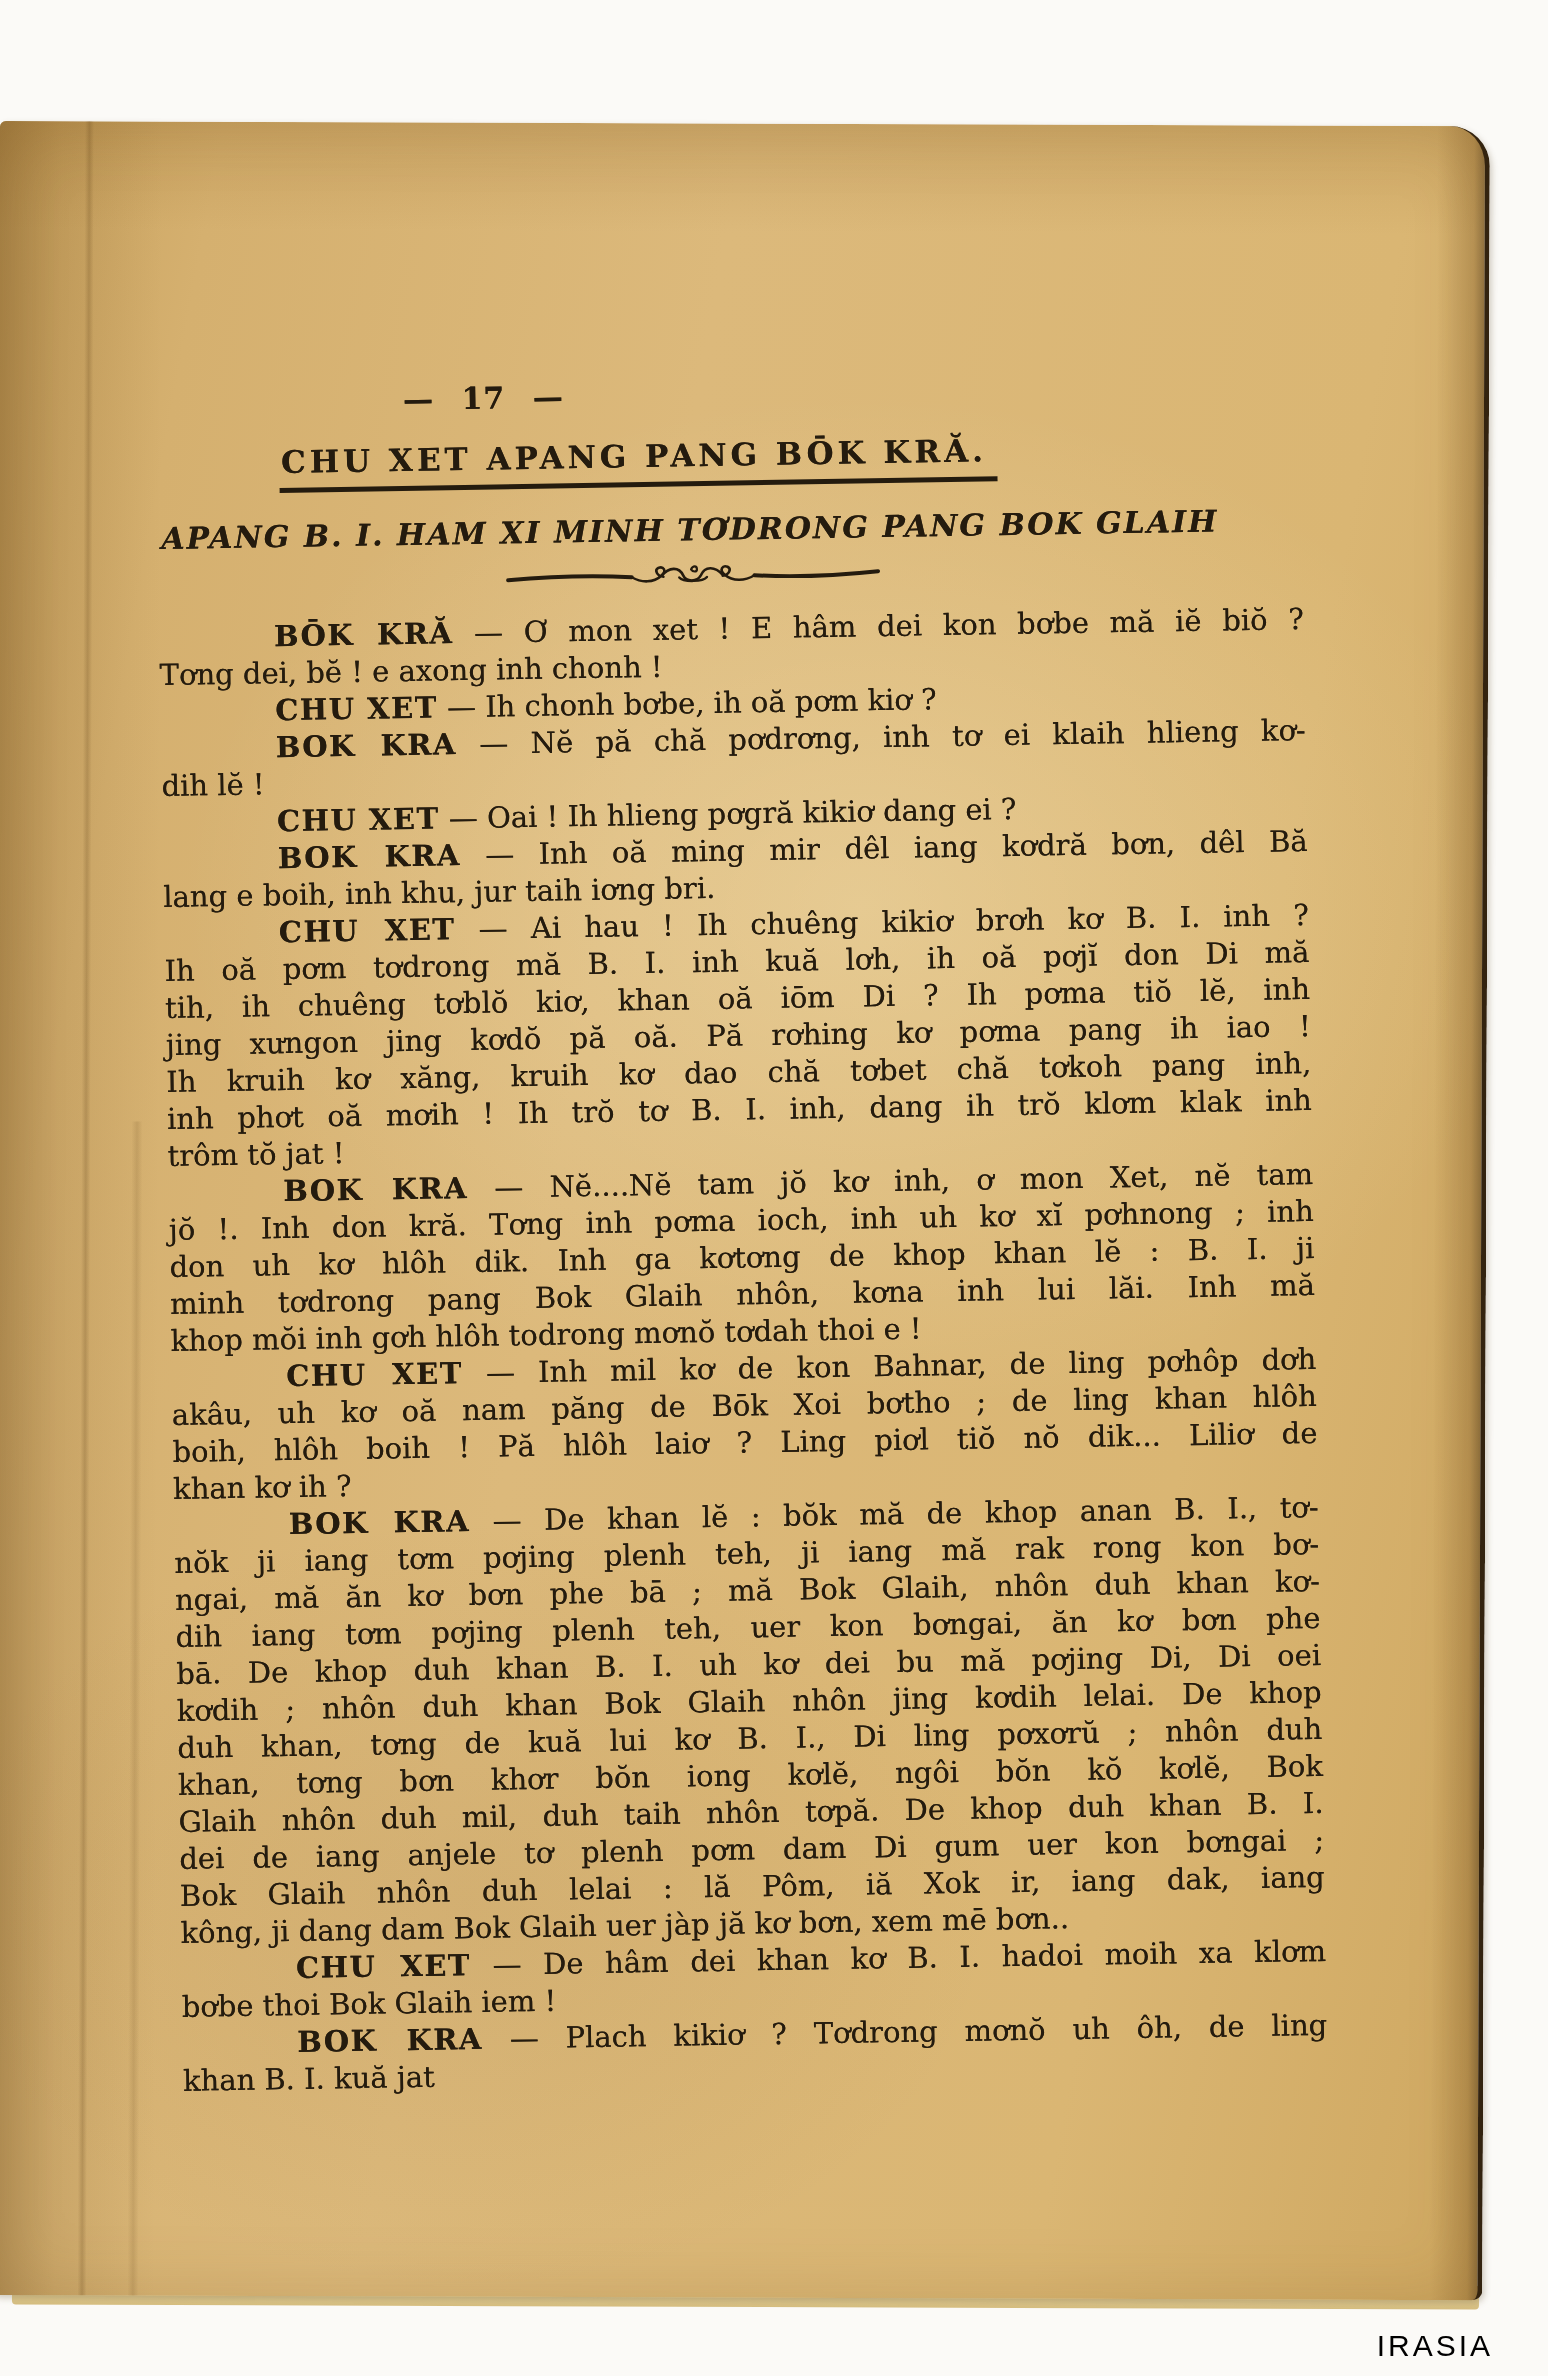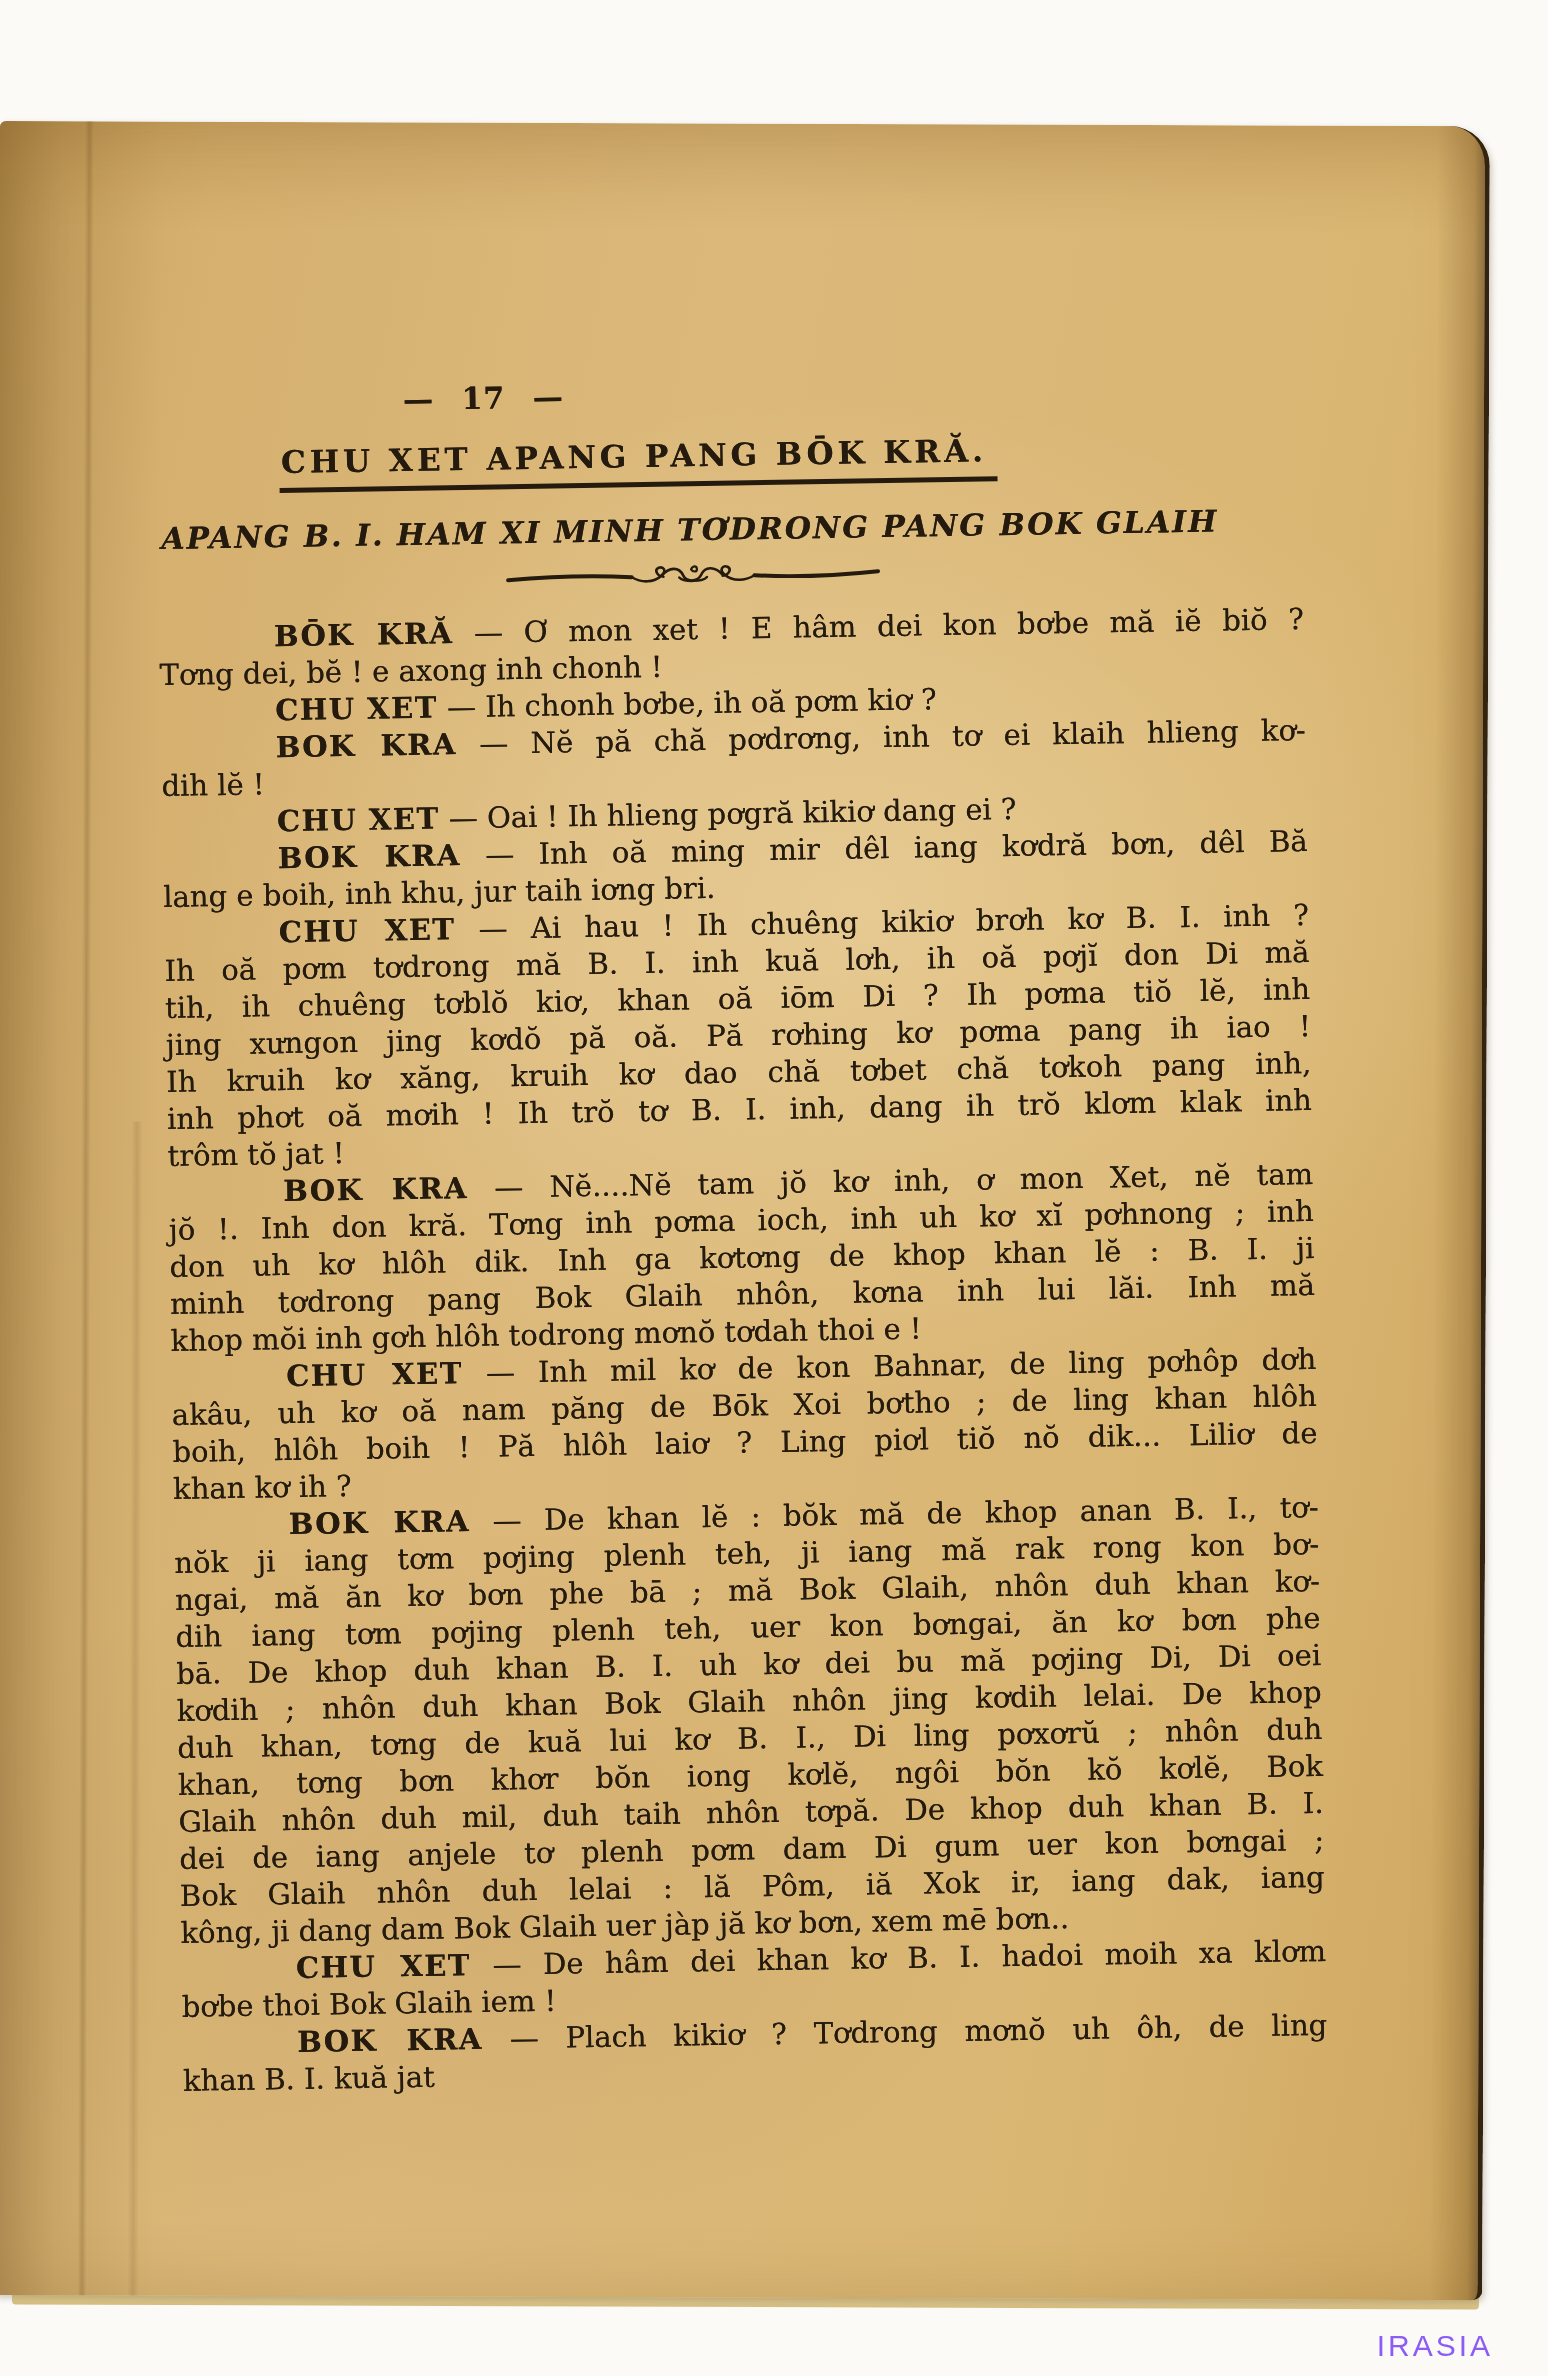--- a/index.html
+++ b/index.html
@@ -71,21 +71,21 @@
   .ornament svg{display:block;}
   #dialogue{margin-top:20px;font-size:29px;line-height:37px;}
   .para{margin:0;}
   .line{text-align:justify;text-align-last:justify;}
   .line.lastline{text-align:left;text-align-last:left;}
   .line.first{text-indent:115px;}
   .line strong{letter-spacing:1.5px;font-weight:bold;}
   .watermark{
     position:absolute;right:55px;top:2329px;z-index:2;
     font-family:"Liberation Sans", sans-serif;
-    font-size:30px;letter-spacing:3px;color:#8b5cf6;
+    font-size:30px;letter-spacing:3px;color:#000000;
   }
 </style>
 </head>
 <body>
 
 <div class="underpage"></div>
 
 <div class="paper">
   <div class="fold"></div>
   <div class="crease-a"></div>

